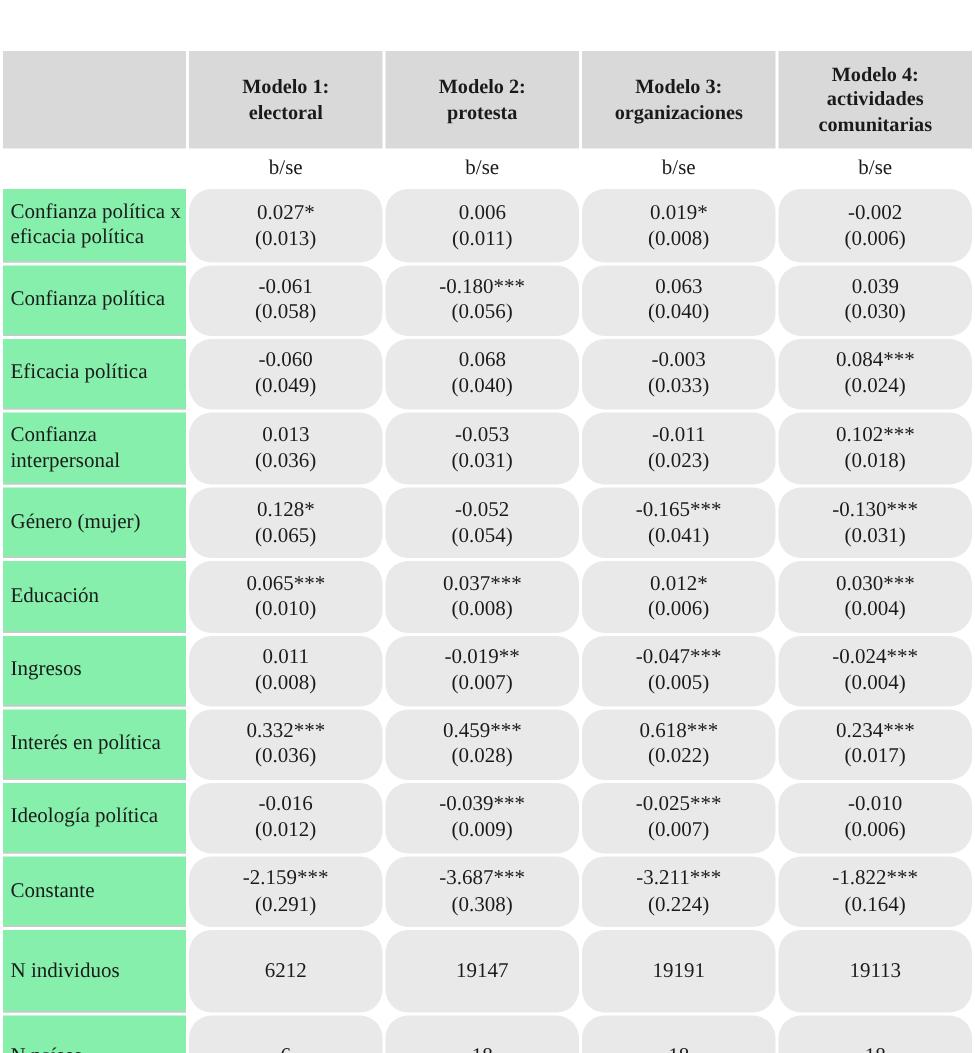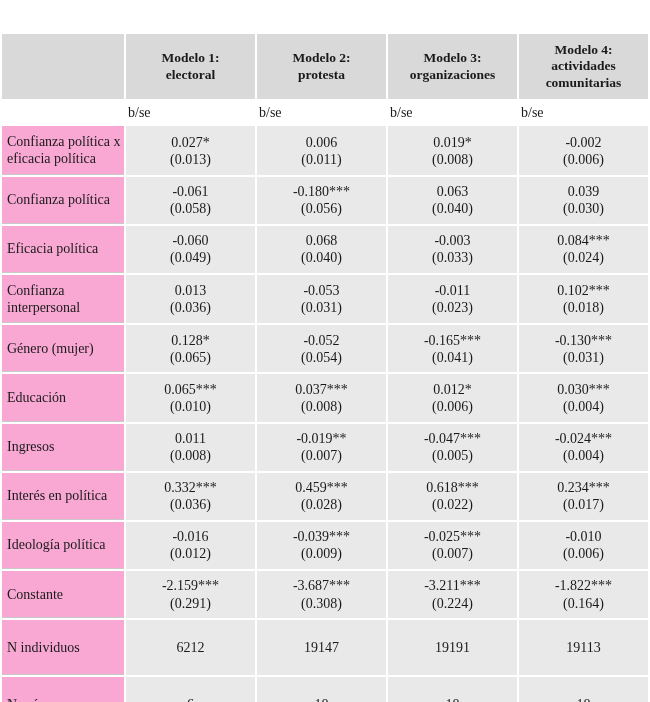--- a/index.html
+++ b/index.html
@@ -37,36 +37,37 @@
     background: var(--header-bg, #d9d9d9);
     font-weight: bold;
     font-size: 13.5px;
     text-align: center;
     vertical-align: middle;
     white-space: pre-line;
     padding: 8px 2px;
   }
   .subheader-row td {
     background: #ffffff;
-    text-align: left;
+    text-align: center;
     padding: 3px 2px;
   }
   .label-cell {
-    background: #f9a8d4;
+    background: #86efac;
     text-align: left;
     vertical-align: middle;
     padding: 4px 2px 4px 5px;
     border-bottom: 1px solid var(--rule, #c9c9c9);
   }
   tr:last-child .label-cell { border-bottom: none; }
   .data-cell {
     background: var(--cell-bg, #e9e9e9);
     text-align: center;
     vertical-align: middle;
     padding: 4px 2px;
+    border-radius: 15px;
   }
   .summary-row .data-cell { padding: 16px 2px; }
 </style>
 </head>
 <body>
 
 <div class="page">
   <table>
     <colgroup>
       <col class="label-col">

